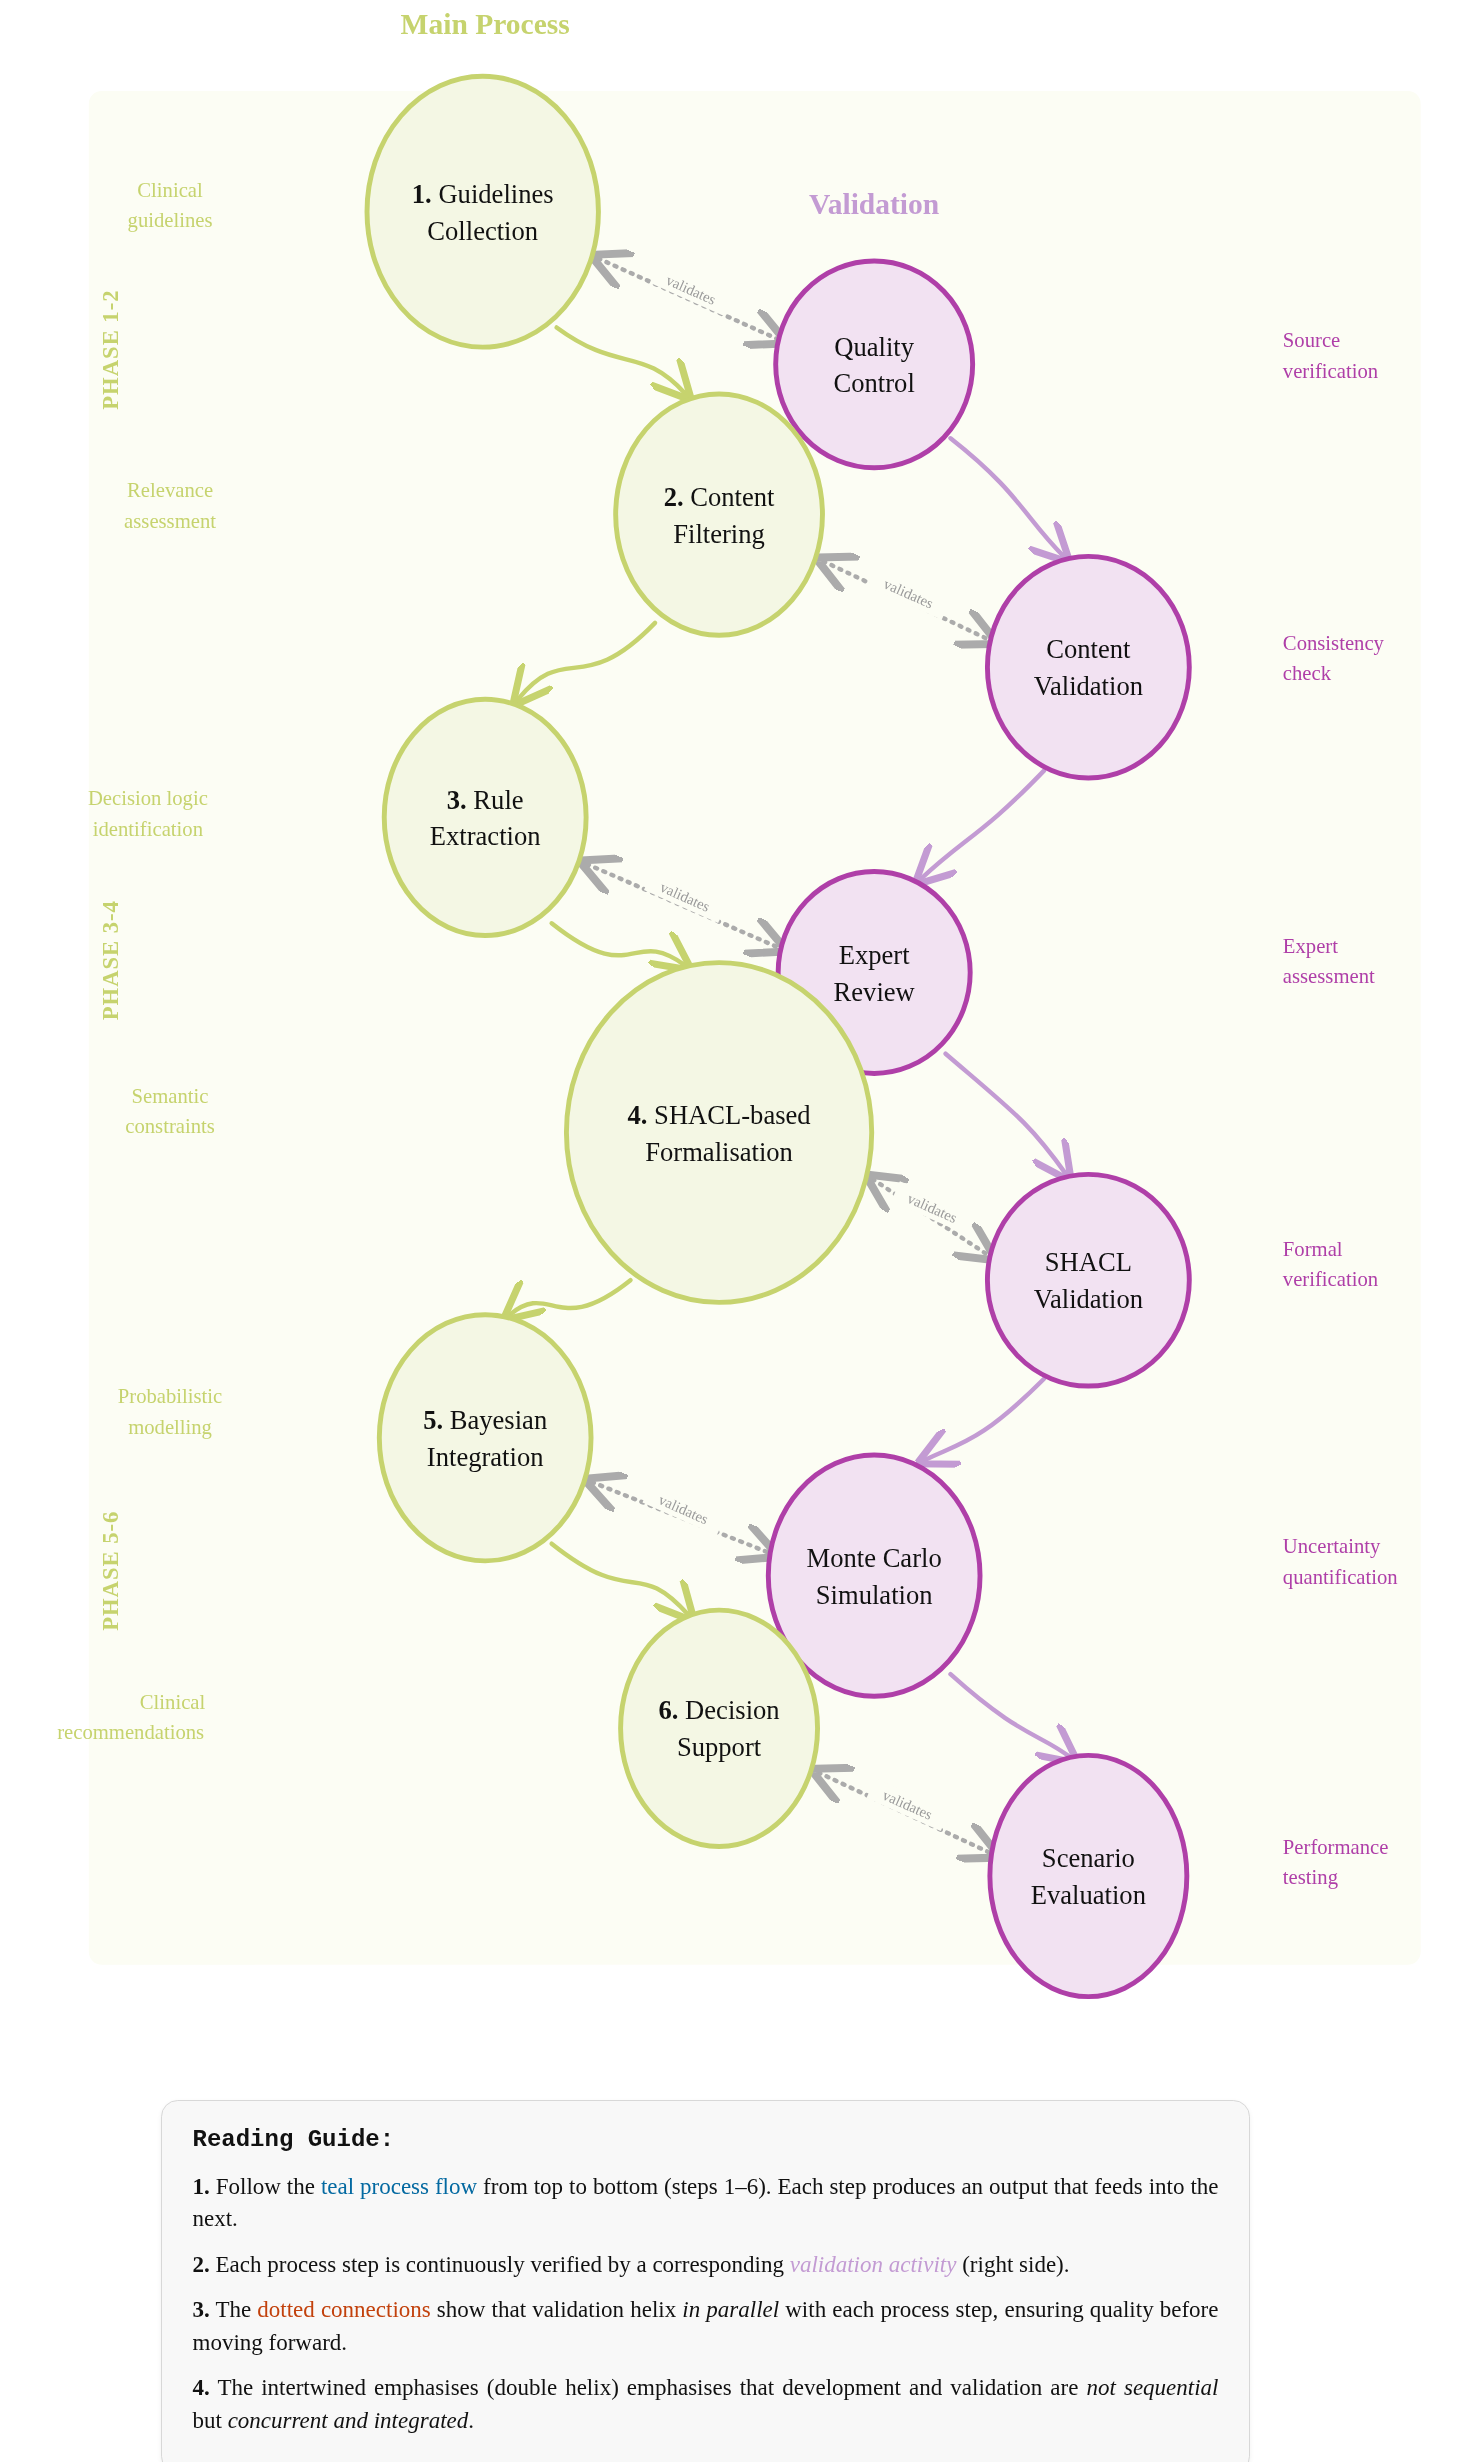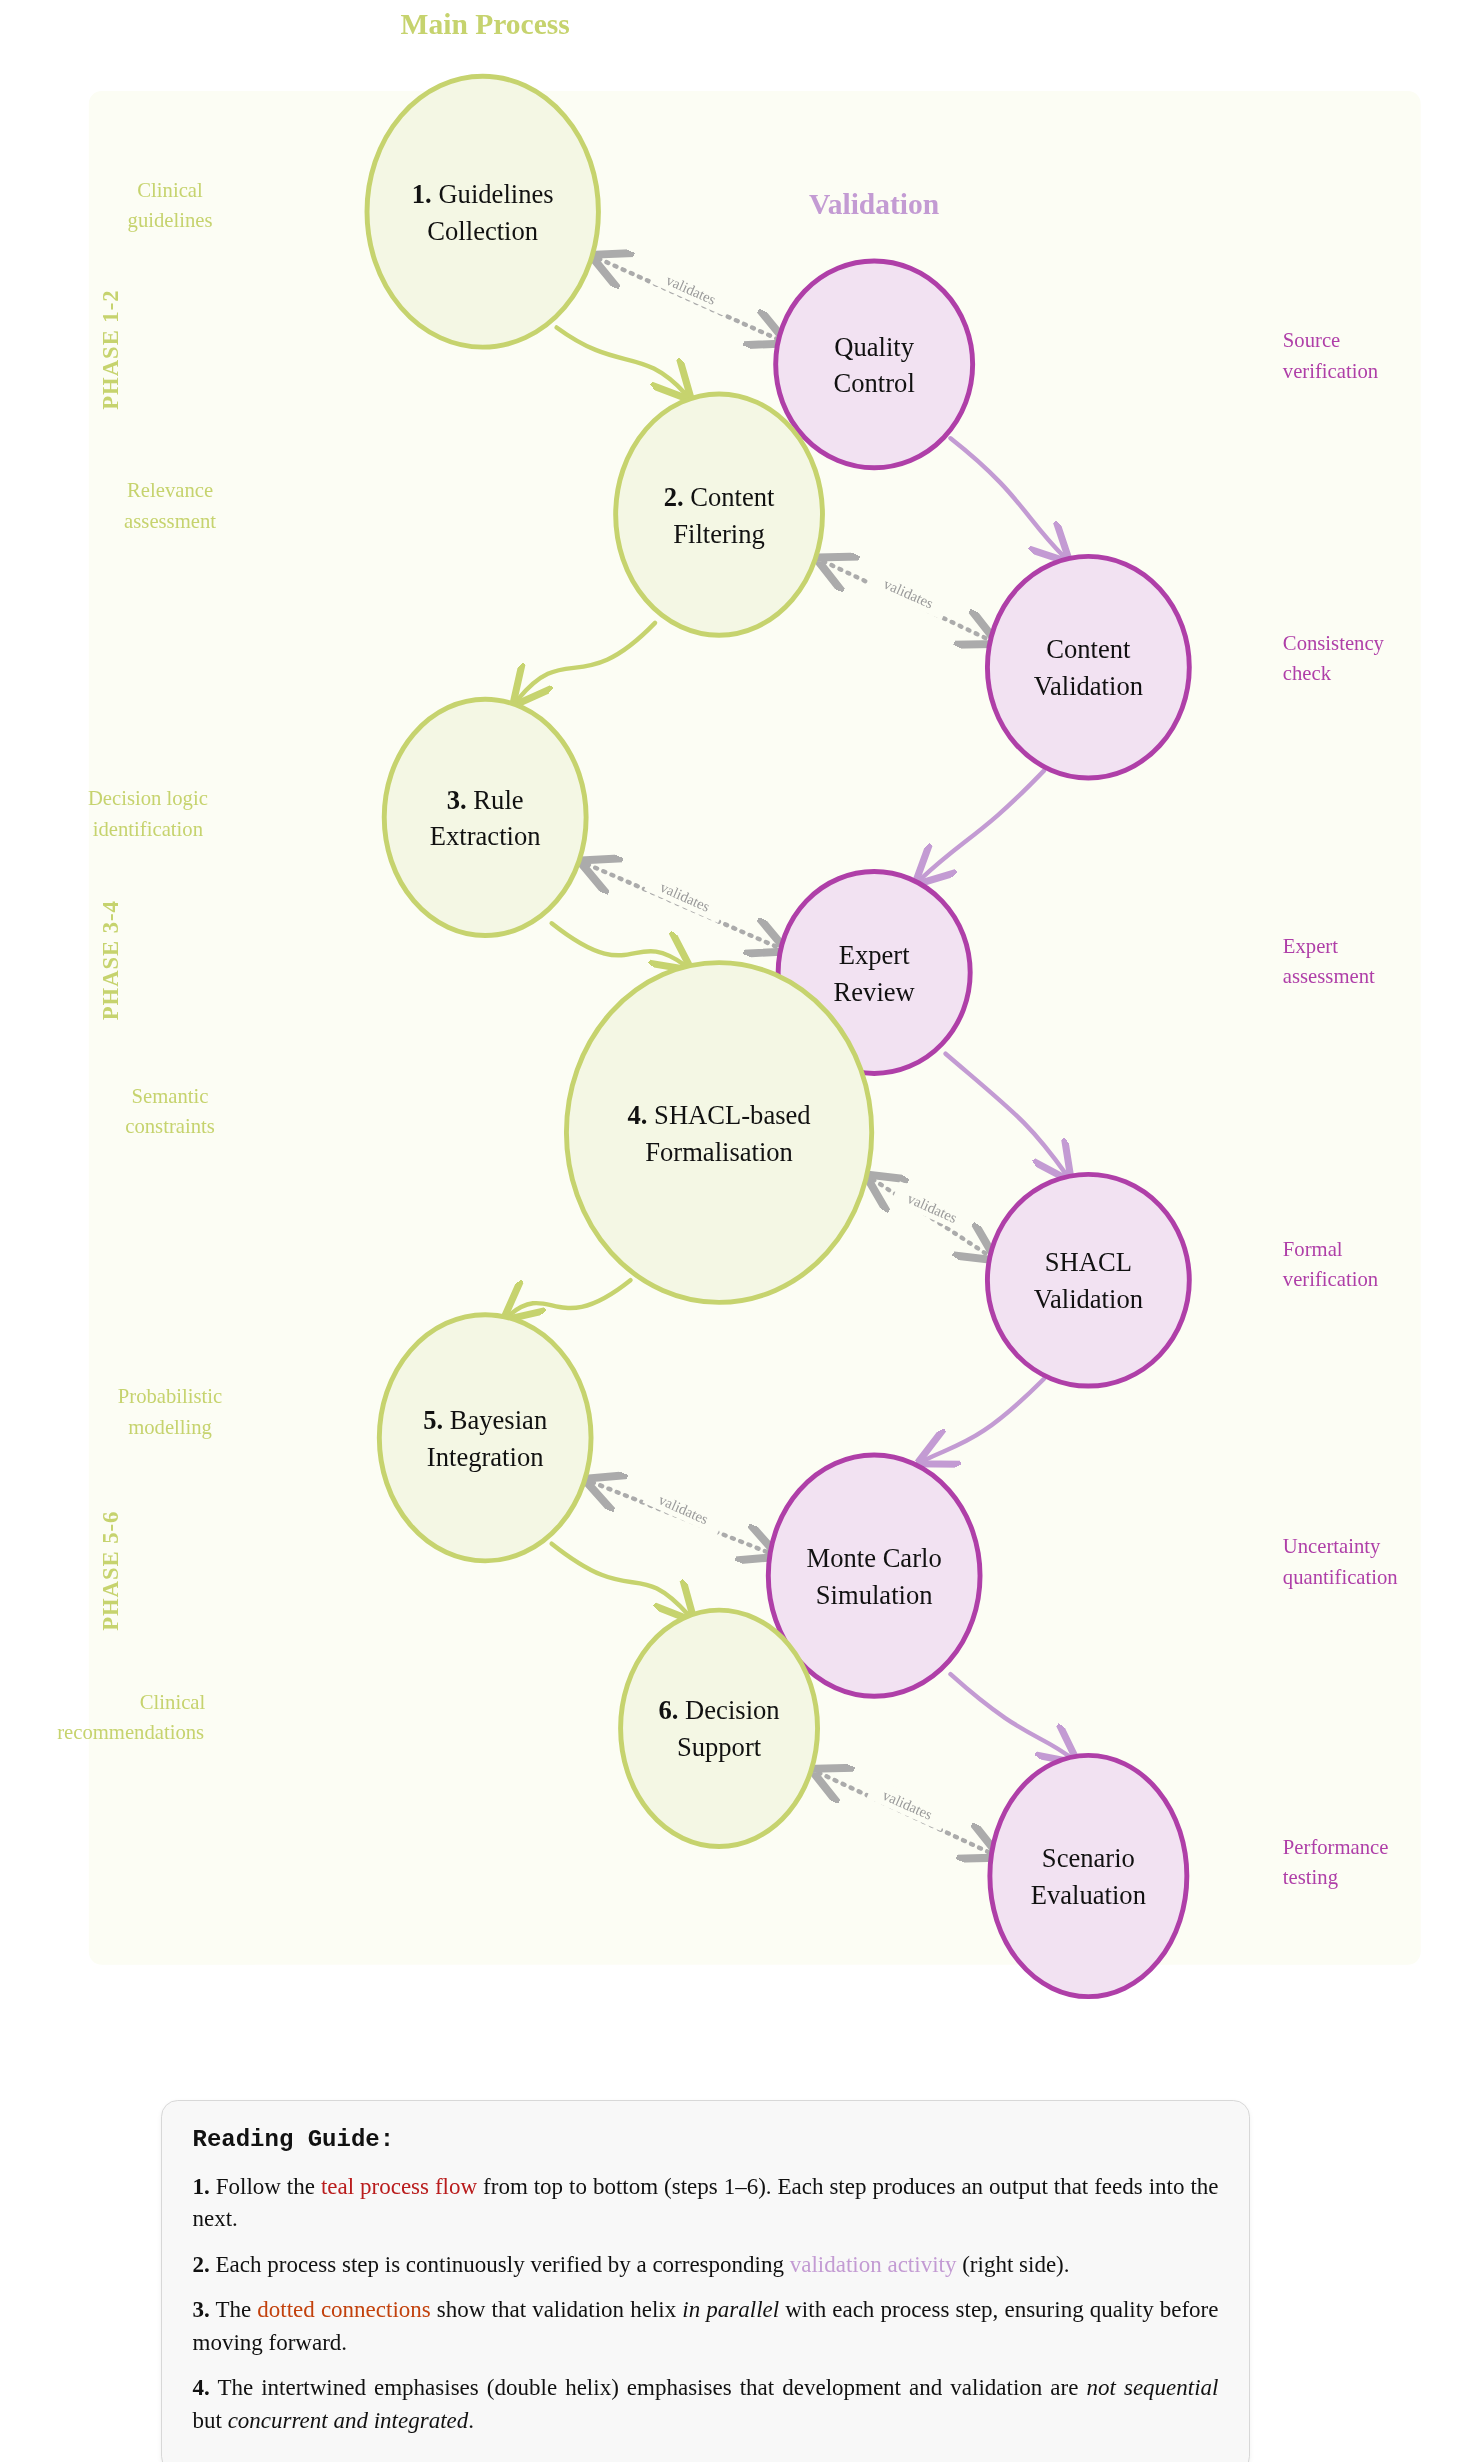--- a/index.html
+++ b/index.html
@@ -35,22 +35,22 @@
     font-family:Liberation Mono, monospace;
     font-weight:bold;font-size:24px;color:#111;
     margin:0 0 17.7px 0;line-height:1.1;
   }
   .guide-item{
     font-family:"Liberation Serif","DejaVu Serif",serif;
     font-size:23px;color:#111;line-height:1.42;
     margin:0 0 12.8px 0;text-align:justify;
   }
   .guide-item .num{font-weight:bold;}
-  .g-green{color:#b91c1c;}
-  .g-purple{color:#C39BD3;}
+  .g-green{color:#0369a1;}
+  .g-purple{color:#C39BD3;font-style:italic;}
   .g-grey{color:#c2410c;}
   .g-ital{font-style:italic;}
 </style>
 </head>
 <body>
 
 <div class="stage">
 
   <svg class="diagram" viewBox="0 0 3003 5323">
     <defs>

